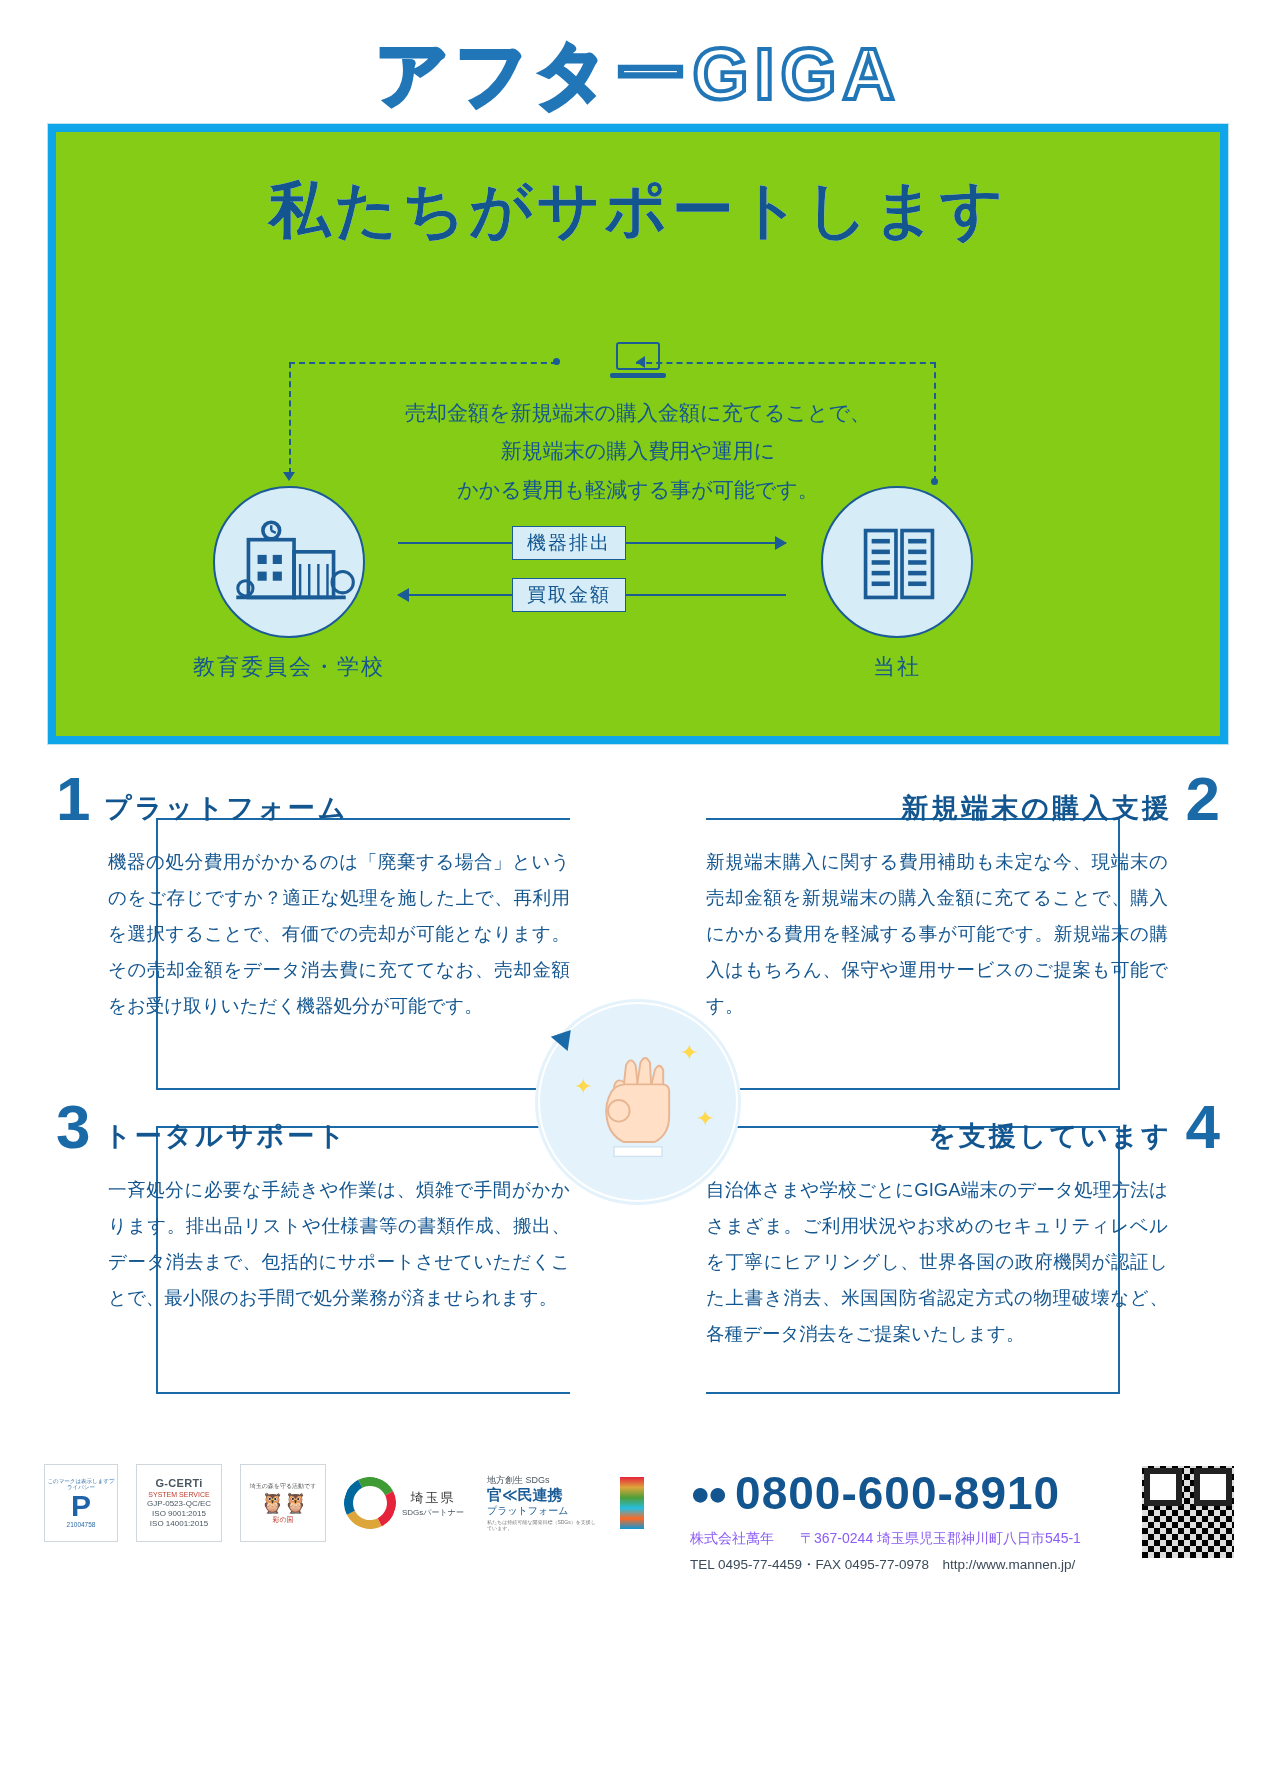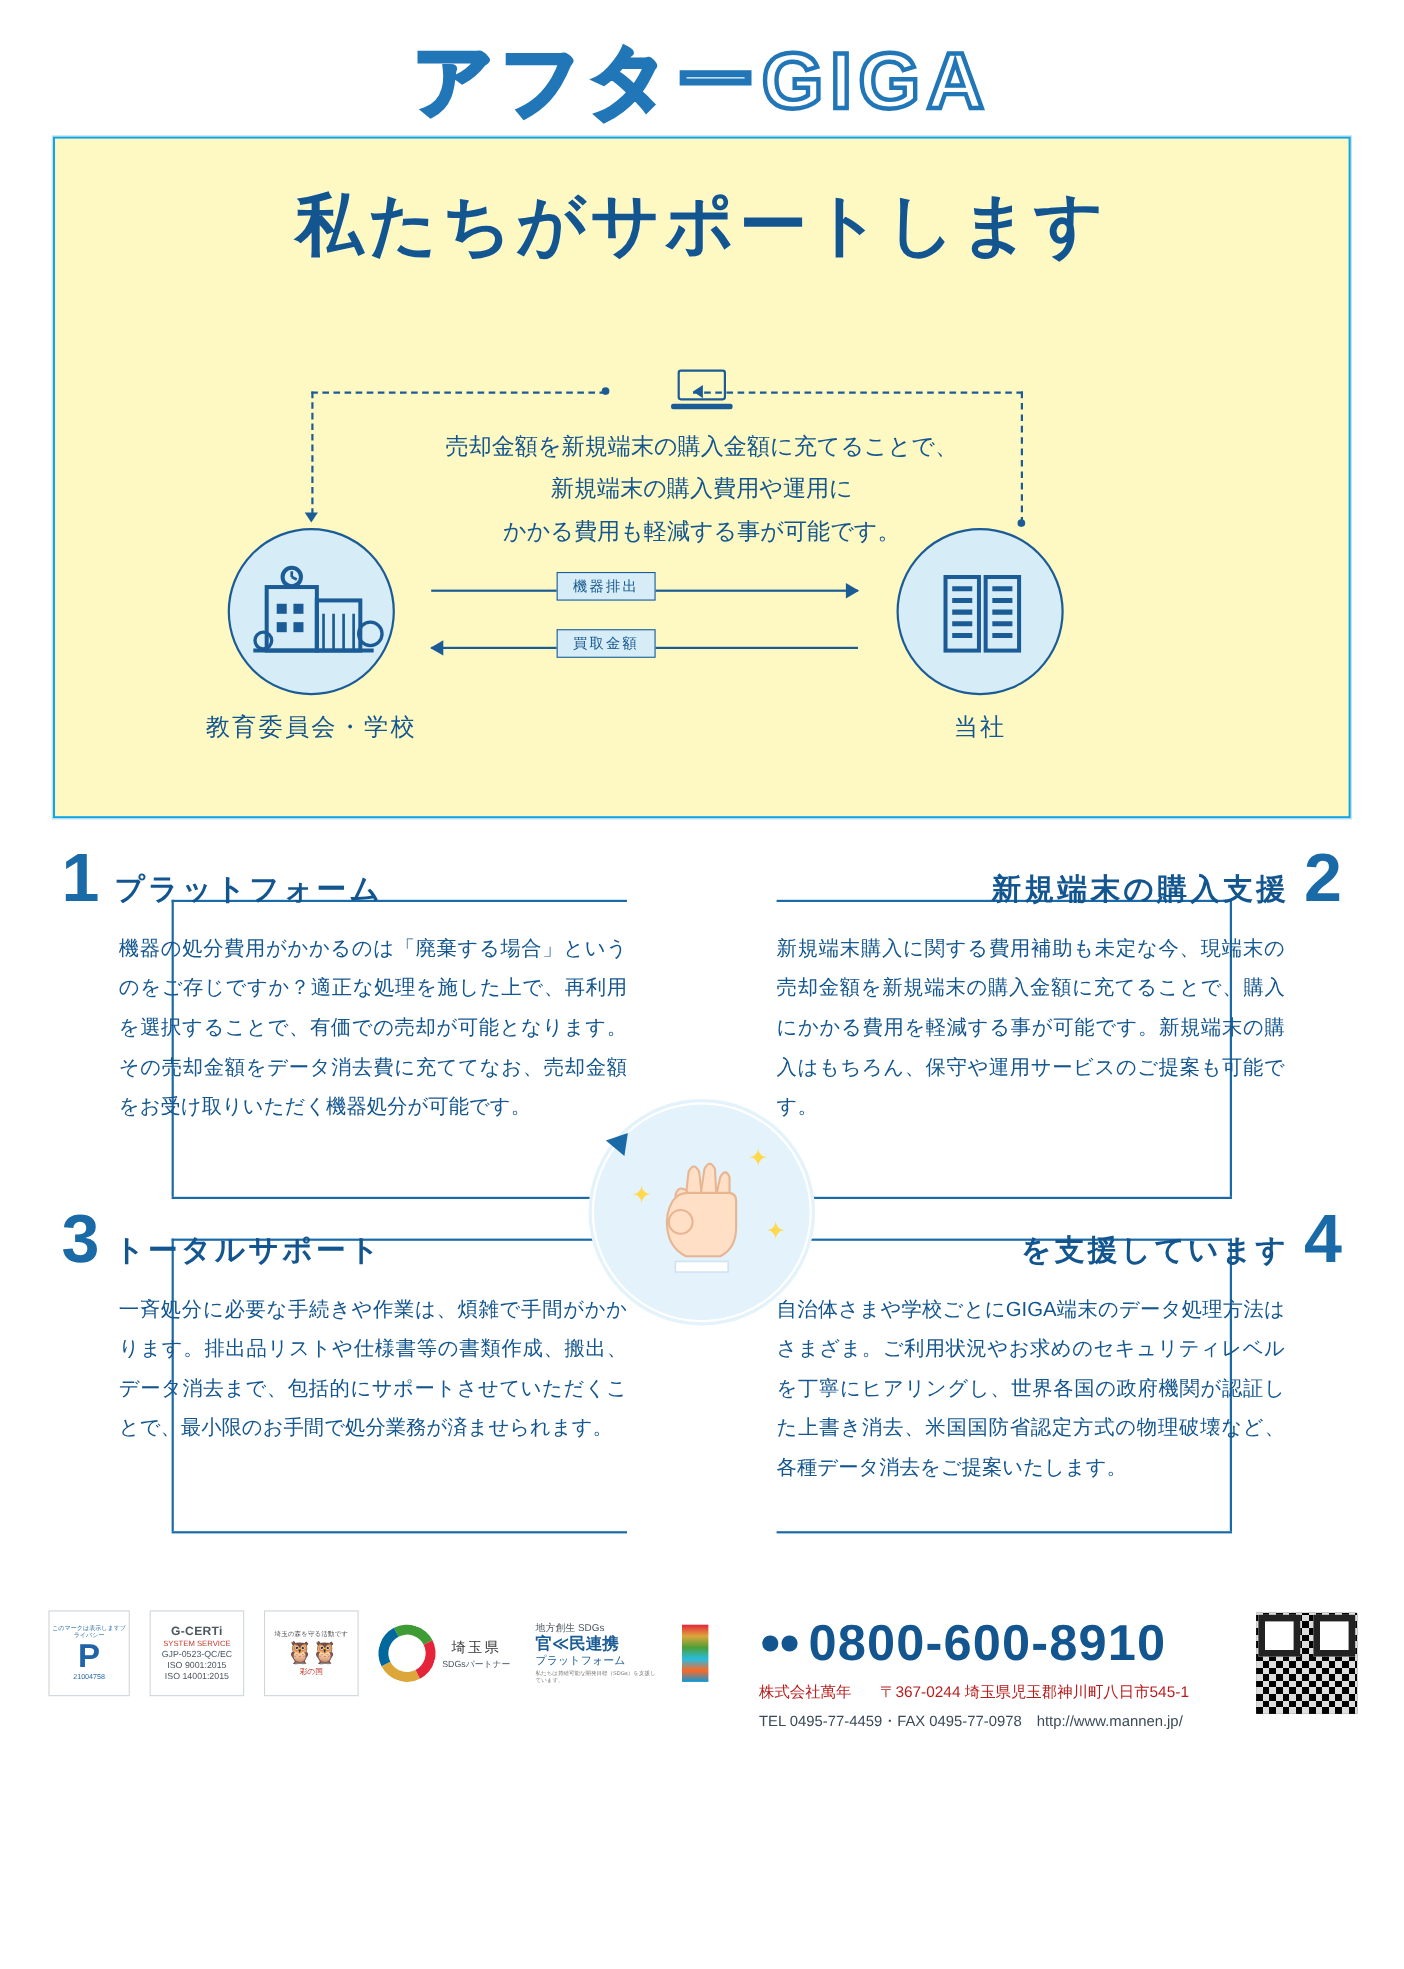--- a/index.html
+++ b/index.html
@@ -31,22 +31,22 @@
     display: inline-block;
   }
 
   
   .hero {
     position: absolute;
     left: 48px;
     top: 124px;
     width: 1180px;
     height: 620px;
-    background: #fef9c3;
-    border: 2px solid #0ea5e9;
+    background: #84cc16;
+    border: 8px solid #0ea5e9;
     outline: 1px solid #bfe0f0;
   }
   .hero-head {
     text-align: center;
     font-size: 62px;
     font-weight: bold;
     color: #12558f;
     letter-spacing: 4px;
     margin-top: 36px;
     text-shadow: 0 0 0 #fff;
@@ -157,21 +157,21 @@
     width: 0; height: 0;
     border-top: 7px solid transparent;
     border-bottom: 7px solid transparent;
     border-right: 12px solid #1b5c96;
   }
   .flow-tag {
     position: absolute;
     background: #d6ecf7;
     border: 1.5px solid #1b5c96;
     color: #14568f;
-    font-size: 13px;
+    font-size: 19px;
     letter-spacing: 2px;
     padding: 3px 14px;
     white-space: nowrap;
   }
 
   
   .features {
     position: absolute;
     left: 48px;
     top: 782px;
@@ -348,21 +348,21 @@
   .phone {
     font-size: 46px;
     font-weight: bold;
     color: #12558f;
     letter-spacing: 1px;
     line-height: 1;
   }
   .company-line {
     margin-top: 14px;
     font-size: 14px;
-    color: #b91c1c;
+    color: #8b5cf6;
     display: flex;
     gap: 26px;
   }
   .contact-line2 {
     margin-top: 8px;
     font-size: 13.5px;
     color: #3a4a58;
   }
   .qr {
     position: absolute;

